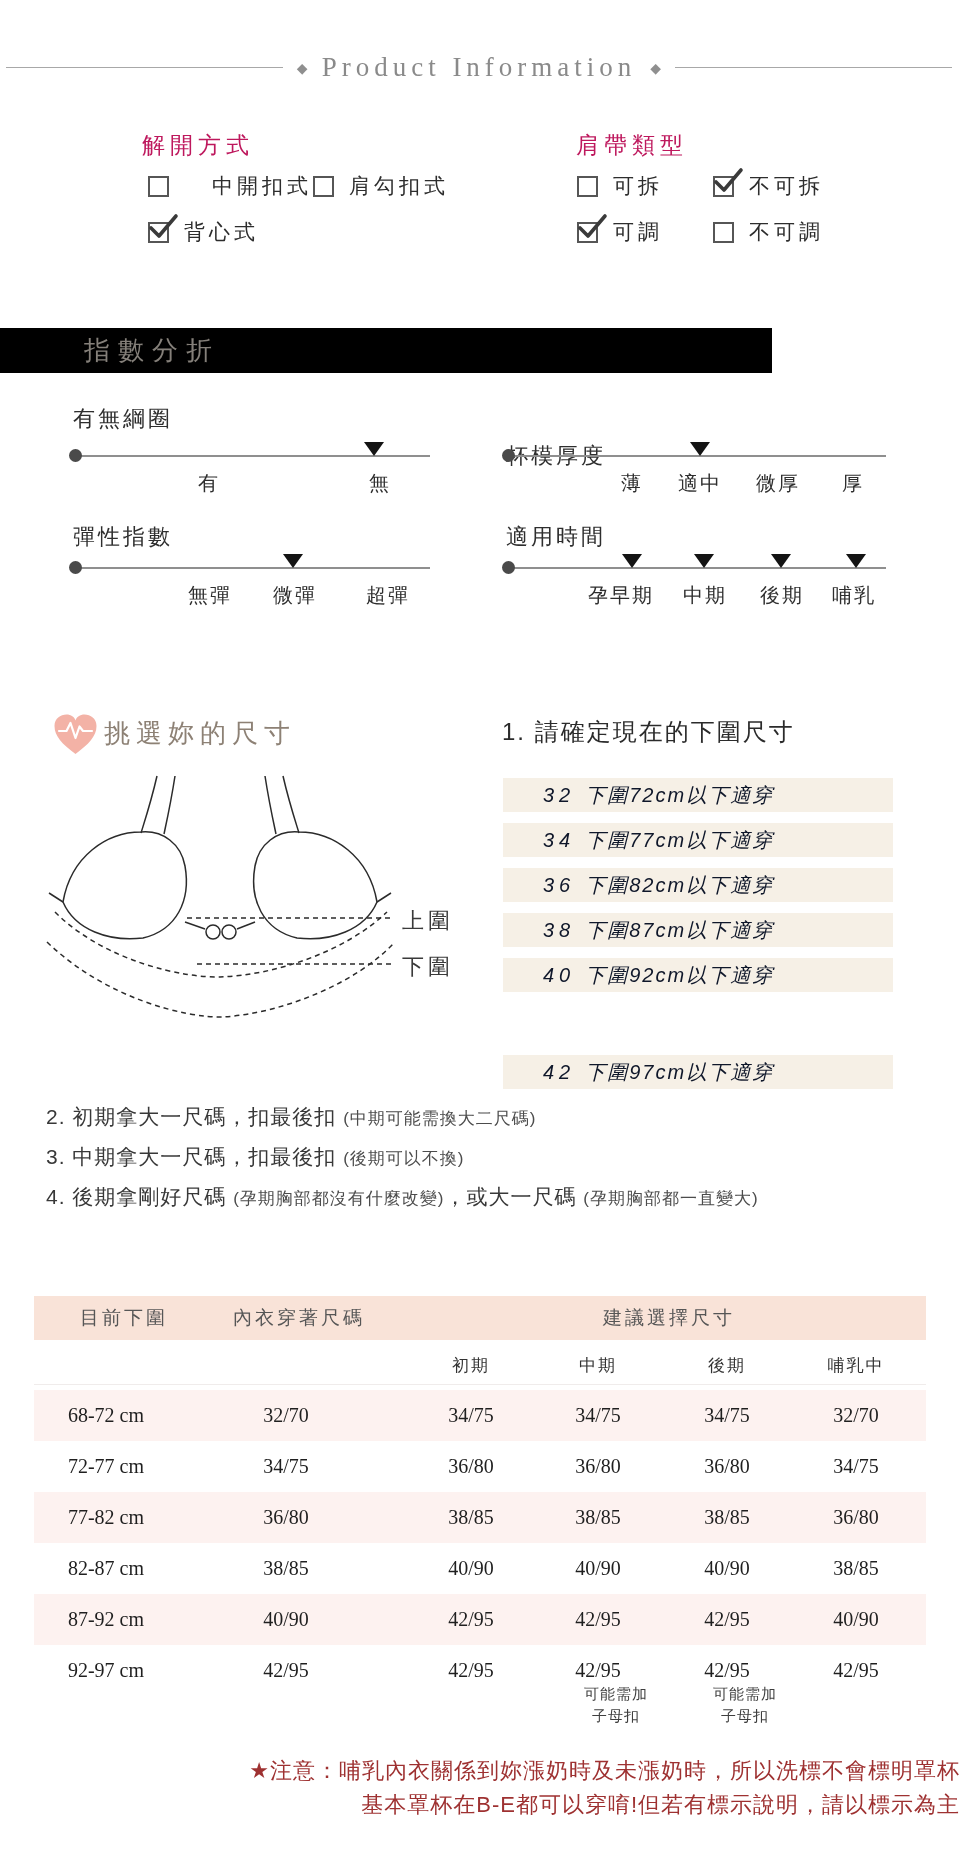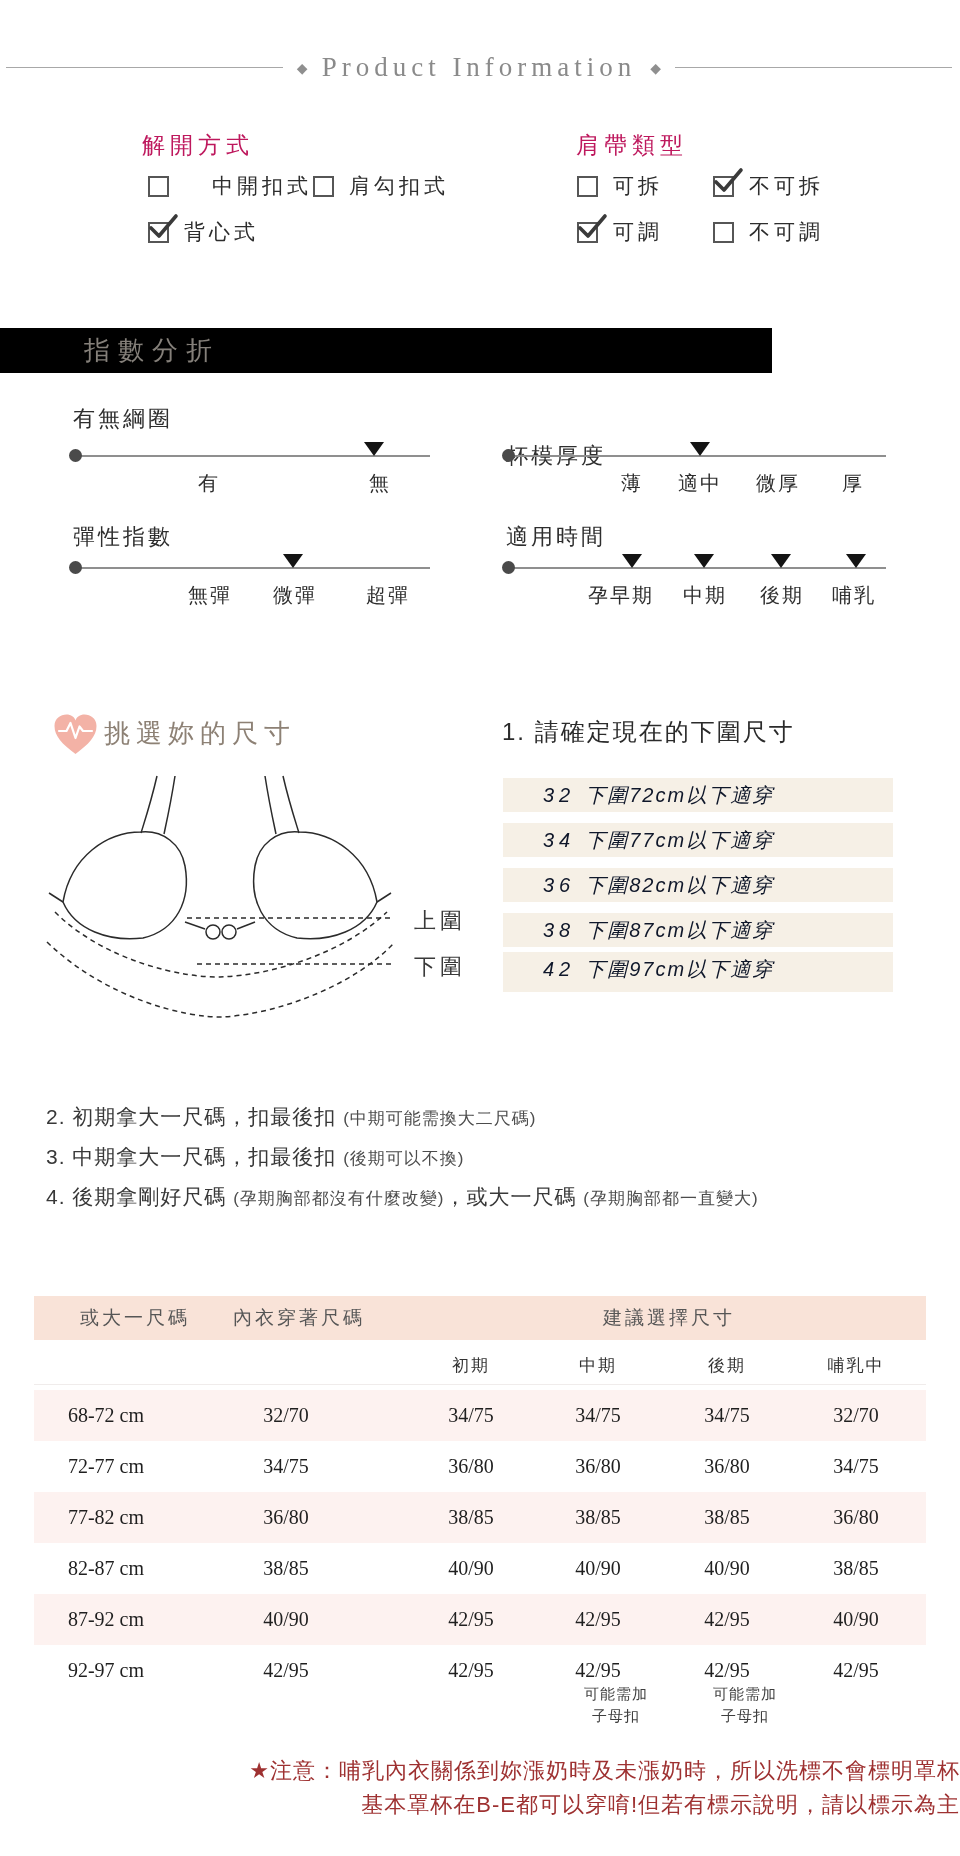--- a/index.html
+++ b/index.html
@@ -26,21 +26,21 @@
   .scale-title{position:absolute;font-size:22px;letter-spacing:3px;color:#2e2e2e;white-space:nowrap;}
   .scale-line{position:absolute;height:2px;background:#8f8f8f;}
   .scale-dot{position:absolute;width:13px;height:13px;border-radius:50%;background:#4a4a4a;}
   .tri{position:absolute;width:0;height:0;border-left:10px solid transparent;border-right:10px solid transparent;border-top:14px solid #141414;}
   .scale-label{position:absolute;font-size:20px;letter-spacing:2px;color:#2e2e2e;transform:translateX(-50%);white-space:nowrap;}
 
   
   .pick-title{position:absolute;left:104px;top:716px;font-size:26px;letter-spacing:6px;color:#8d8175;white-space:nowrap;}
   .heart{position:absolute;left:52px;top:712px;}
   .bra{position:absolute;left:45px;top:772px;}
-  .bra-label{position:absolute;font-size:22px;letter-spacing:4px;color:#3a3a3a;white-space:nowrap;margin-left:12px;}
+  .bra-label{position:absolute;font-size:22px;letter-spacing:4px;color:#3a3a3a;white-space:nowrap;}
   .step-title{position:absolute;left:502px;top:716px;font-size:24px;letter-spacing:2px;color:#2b2b2b;white-space:nowrap;}
   .size-row{position:absolute;left:503px;width:390px;height:34px;background:#f6f0e6;}
   .size-row-text{padding-left:40px;line-height:34px;font-size:20px;letter-spacing:2px;color:#0f172a;white-space:nowrap;font-style:italic;}
   .size-band{letter-spacing:5px;margin-right:10px;}
 
   
   .note{position:absolute;left:46px;font-size:21px;color:#383838;letter-spacing:1px;white-space:nowrap;line-height:30px;}
   .note .small{font-size:17px;color:#4c4c4c;}
 
   
@@ -178,34 +178,34 @@
       </div>
       <div class="size-row" style="top: 868px;">
         <div class="size-row-text"><span class="size-band">36</span><span>下圍82cm以下適穿</span></div>
       </div>
       <div class="size-row" style="top: 913px;">
         <div class="size-row-text"><span class="size-band">38</span><span>下圍87cm以下適穿</span></div>
       </div>
       <div class="size-row" style="top: 958px;">
         <div class="size-row-text"><span class="size-band">40</span><span>下圍92cm以下適穿</span></div>
       </div>
-      <div class="size-row" style="top: 952px;">
+      <div class="size-row" style="top: 1055px;">
         <div class="size-row-text"><span class="size-band">42</span><span>下圍97cm以下適穿</span></div>
       </div>
     </div>
 
   <div id="notes">
       <div class="note" style="top: 1102px;"><span>2. 初期拿大一尺碼，扣最後扣 </span><span class="small">(中期可能需換大二尺碼)</span></div>
       <div class="note" style="top: 1142px;"><span>3. 中期拿大一尺碼，扣最後扣 </span><span class="small">(後期可以不換)</span></div>
       <div class="note" style="top: 1182px;"><span>4. 後期拿剛好尺碼 </span><span class="small">(孕期胸部都沒有什麼改變)</span><span>，或大一尺碼 </span><span class="small">(孕期胸部都一直變大)</span></div>
     </div>
 
   <div id="size-table">
     <div class="tbl-head">
-      <div class="tbl-head-cell" style="left:46px;">或大一尺碼</div>
+      <div class="tbl-head-cell" style="left:46px;">目前下圍</div>
       <div class="tbl-head-cell" style="left:199px;">內衣穿著尺碼</div>
       <div class="tbl-head-cell" style="left:635px;transform:translateX(-50%);">建議選擇尺寸</div>
     </div>
     <div class="tbl-sub">
         <div class="tbl-sub-cell" style="left: 437px;">初期</div>
         <div class="tbl-sub-cell" style="left: 564px;">中期</div>
         <div class="tbl-sub-cell" style="left: 693px;">後期</div>
         <div class="tbl-sub-cell" style="left: 822px;">哺乳中</div>
       </div>
     <div id="tbl-body">

